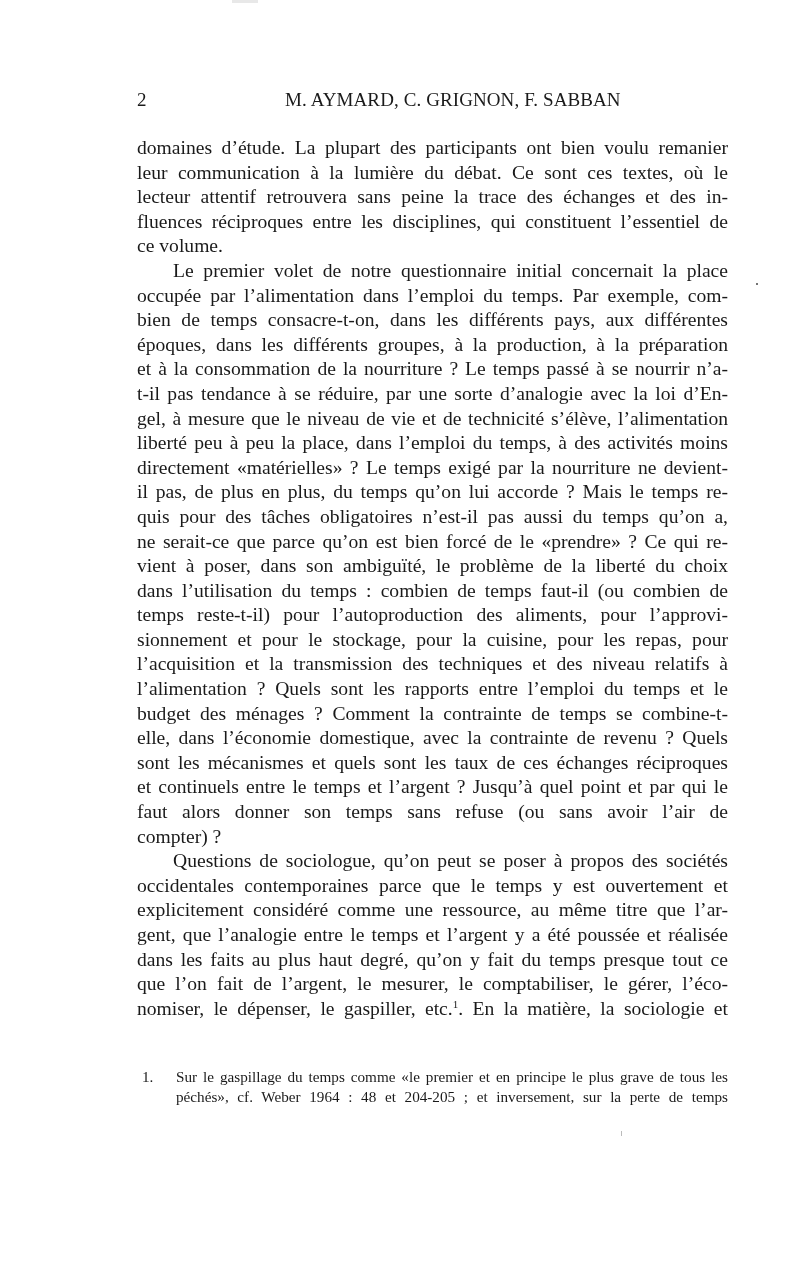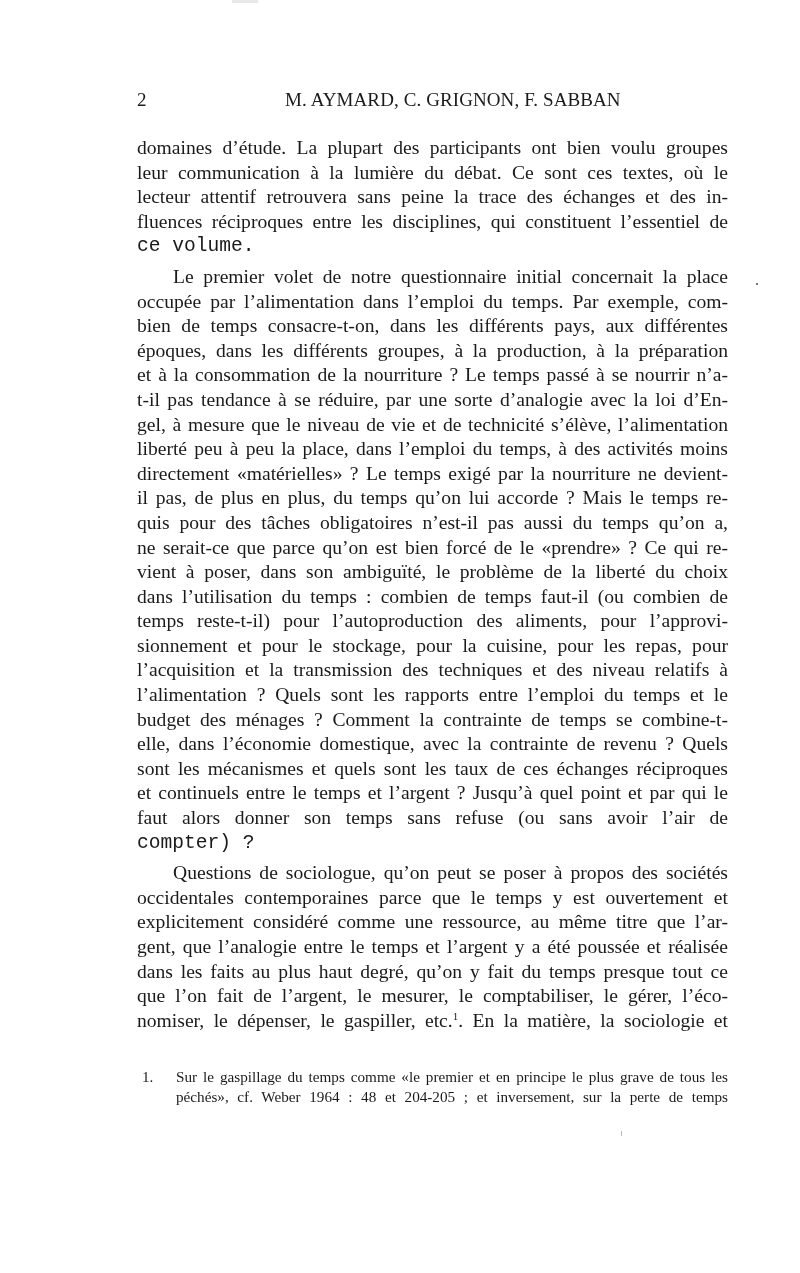--- a/index.html
+++ b/index.html
@@ -61,25 +61,23 @@
     .line {
       display: block;
       height: 24.6px;
       white-space: nowrap;
       text-align: justify;
       text-align-last: justify;
       overflow: visible;
     }
     .line.last {
       text-align-last: left;
-      font-family: Liberation Mono, monospace;
     }
     .line.indent {
       padding-left: 36px;
-      margin-top: 6px;
     }
     sup.fn-ref {
       font-size: 11px;
       vertical-align: 7px;
       line-height: 0;
     }
     .stray-mark {
       position: absolute;
       left: 756px;
       top: 283px;
@@ -128,21 +126,21 @@
 
   <div class="scan-artifact"></div>
 
   <div class="running-head">
     <span class="page-number">2</span>
     <span class="header-authors">M. AYMARD, C. GRIGNON, F. SABBAN</span>
   </div>
 
   <div class="body-text">
 
-    <span class="line">domaines d’étude. La plupart des participants ont bien voulu groupes</span>
+    <span class="line">domaines d’étude. La plupart des participants ont bien voulu remanier</span>
     <span class="line">leur communication à la lumière du débat. Ce sont ces textes, où le</span>
     <span class="line">lecteur attentif retrouvera sans peine la trace des échanges et des in-</span>
     <span class="line">fluences réciproques entre les disciplines, qui constituent l’essentiel de</span>
     <span class="line last">ce volume.</span>
 
     <span class="line indent">Le premier volet de notre questionnaire initial concernait la place</span>
     <span class="line">occupée par l’alimentation dans l’emploi du temps. Par exemple, com-</span>
     <span class="line">bien de temps consacre-t-on, dans les différents pays, aux différentes</span>
     <span class="line">époques, dans les différents groupes, à la production, à la préparation</span>
     <span class="line">et à la consommation de la nourriture ? Le temps passé à se nourrir n’a-</span>

